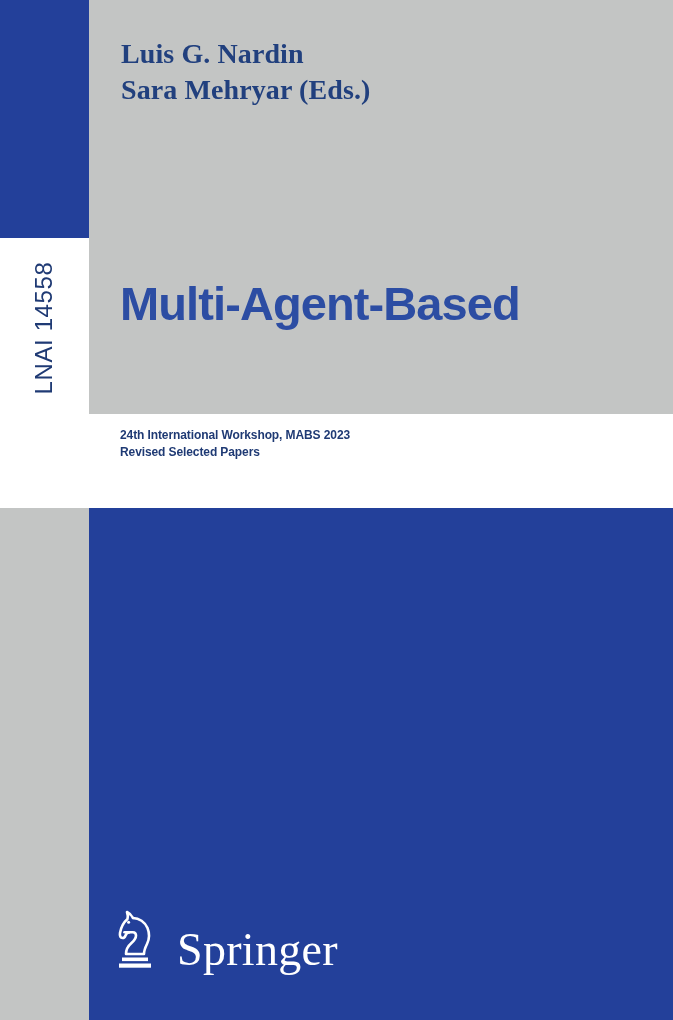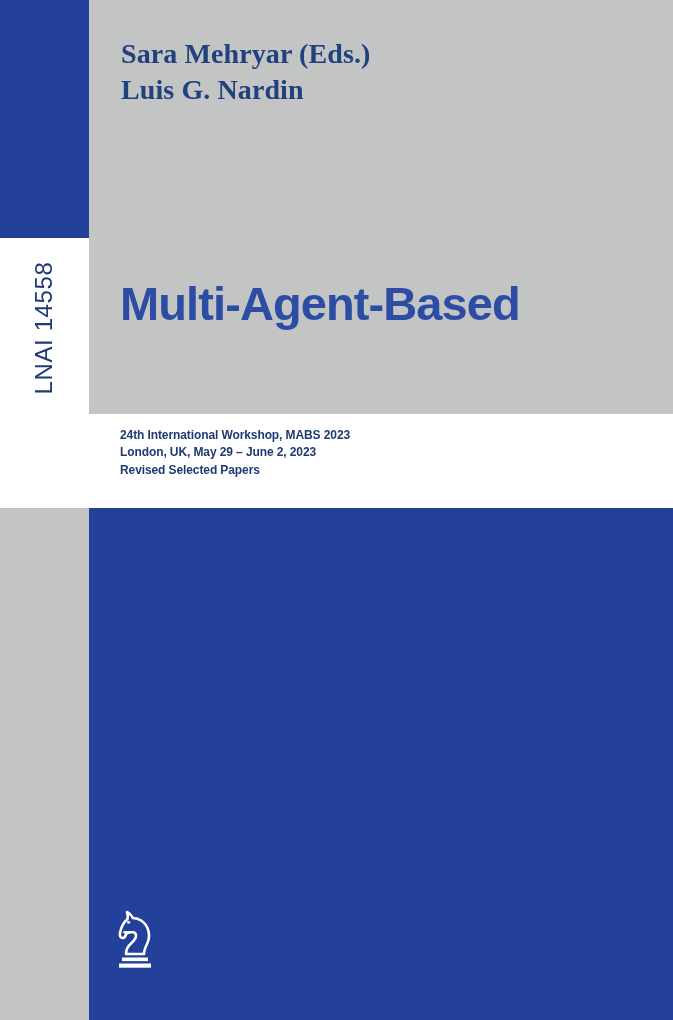--- a/index.html
+++ b/index.html
@@ -149,32 +149,31 @@
   <div class="spine-blue"></div>
   <div class="spine-white"></div>
   <div class="spine-grey-bottom"></div>
   <div class="spine-label">
     <span>LNAI 14558</span>
   </div>
 
   <div class="grey-field"></div>
 
   <div class="authors">
+    <div>Luis G. Nardin</div>
     <div>Sara Mehryar (Eds.)</div>
-    <div>Luis G. Nardin</div>
   </div>
 
   <div class="title">
     <div>Multi-Agent-Based</div>
   </div>
 
   <div class="subtitle-band"></div>
   <div class="subtitle">
     <div>24th International Workshop, MABS 2023</div>
-    <div>London, UK, May 29 – June 2, 2023</div>
     <div>Revised Selected Papers</div>
   </div>
 
   <div class="blue-field"></div>
 
   <div class="springer">
     <svg class="springer-knight" width="52" height="62" viewBox="0 0 52 62">
       <g fill="none" stroke="#ffffff" stroke-width="2.6" stroke-linejoin="round" stroke-linecap="round">
         <path d="M20 10 C18 6 16 5 14 4 C15 7 15 9 14.5 11 C11 14 8 19 7 25
                  C6.5 28 7.5 30 9.5 30 C11 30 12 29 12.5 27.5
@@ -182,15 +181,16 @@
         <path d="M20 10 C26 10 32 14 34.5 20 C36.5 25 36.5 31 34 36
                  C32 40 31 43 31 46 L13 46 C13 42 15 38 18.5 35
                  C21.5 32.4 23 30 23 27.6 C23 25.6 21.6 24.2 19.8 24.2
                  L16.2 24.2"></path>
         <path d="M11.5 24.2 L16.2 24.2"></path>
         <circle cx="15.6" cy="14.2" r="1.5" fill="#ffffff" stroke="none"></circle>
       </g>
       <rect x="9" y="49.5" width="26" height="3.6" fill="#ffffff"></rect>
       <rect x="6" y="55.5" width="32" height="4.2" fill="#ffffff"></rect>
     </svg>
+    <span class="springer-word">Springer</span>
   </div>
 
 </div>
 
 </body></html>

